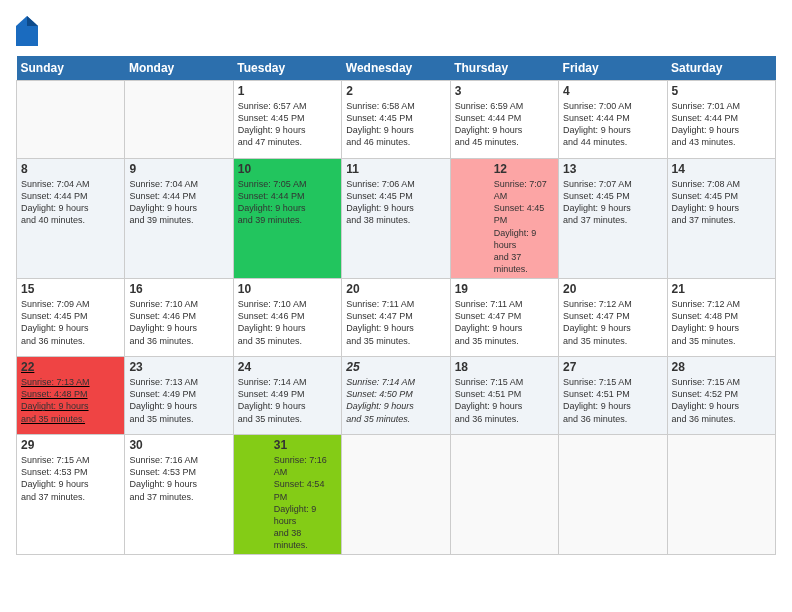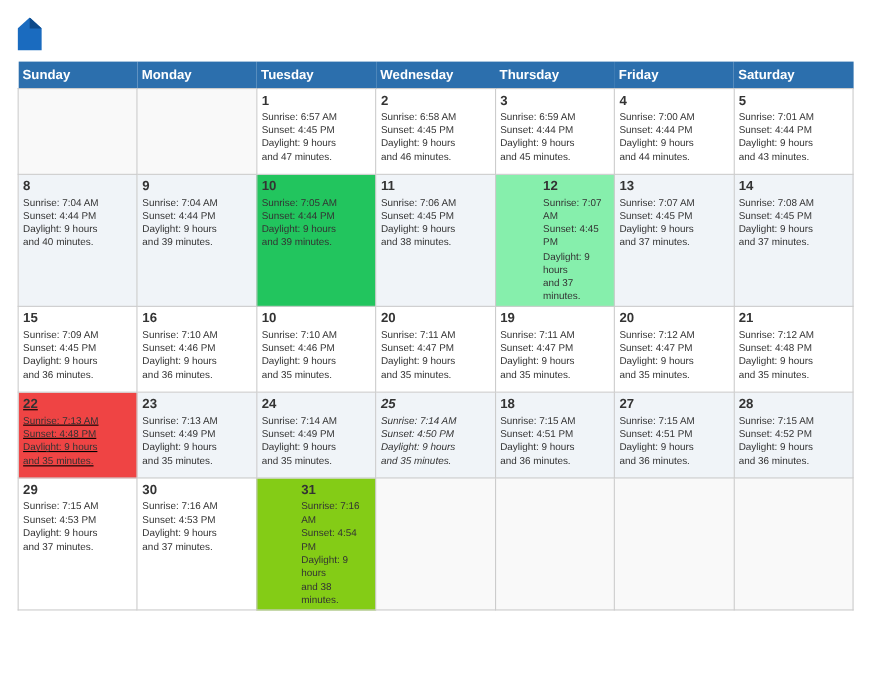--- a/index.html
+++ b/index.html
@@ -148,21 +148,21 @@
         </tr>
         <tr>
           <td style="background: rgb(240, 244, 248);"><span class="day-num">8</span>
         <span class="day-info">Sunrise: 7:04 AM<br>Sunset: 4:44 PM<br>Daylight: 9 hours<br>and 40 minutes.</span></td>
           <td style="background: rgb(240, 244, 248);"><span class="day-num">9</span>
         <span class="day-info">Sunrise: 7:04 AM<br>Sunset: 4:44 PM<br>Daylight: 9 hours<br>and 39 minutes.</span></td>
           <td style="background: #22c55e;"><span class="day-num">10</span>
         <span class="day-info">Sunrise: 7:05 AM<br>Sunset: 4:44 PM<br>Daylight: 9 hours<br>and 39 minutes.</span></td>
           <td style="background: rgb(240, 244, 248);"><span class="day-num">11</span>
         <span class="day-info">Sunrise: 7:06 AM<br>Sunset: 4:45 PM<br>Daylight: 9 hours<br>and 38 minutes.</span></td>
-          <td style="background: #86efac; padding-left: 43px;"><span class="day-num">12</span>
+          <td style="background: #fca5a5; padding-left: 43px;"><span class="day-num">12</span>
         <span class="day-info">Sunrise: 7:07 AM<br>Sunset: 4:45 PM<br>Daylight: 9 hours<br>and 37 minutes.</span></td>
           <td style="background: rgb(240, 244, 248);"><span class="day-num">13</span>
         <span class="day-info">Sunrise: 7:07 AM<br>Sunset: 4:45 PM<br>Daylight: 9 hours<br>and 37 minutes.</span></td>
           <td style="background: rgb(240, 244, 248); margin-left: 29px;"><span class="day-num">14</span>
         <span class="day-info">Sunrise: 7:08 AM<br>Sunset: 4:45 PM<br>Daylight: 9 hours<br>and 37 minutes.</span></td>
         </tr>
         <tr>
           <td style="background: rgb(255, 255, 255);"><span class="day-num">15</span>
         <span class="day-info">Sunrise: 7:09 AM<br>Sunset: 4:45 PM<br>Daylight: 9 hours<br>and 36 minutes.</span></td>
           <td style="background: rgb(255, 255, 255);"><span class="day-num">16</span>

